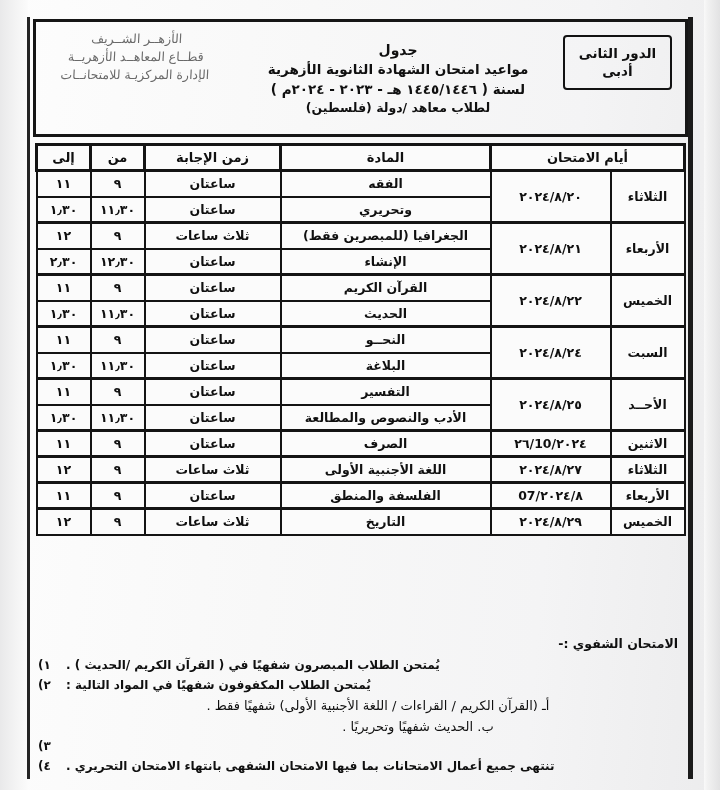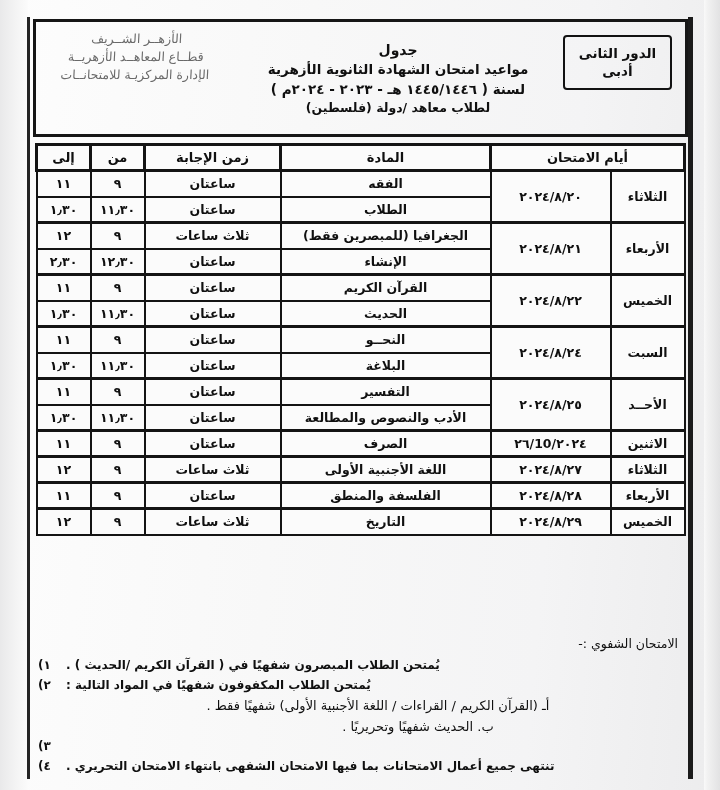--- a/index.html
+++ b/index.html
@@ -176,21 +176,21 @@
     position: absolute;
     right: 42px;
     top: 634px;
     width: 640px;
     text-align: right;
     direction: rtl;
     line-height: 1.62;
   }
   .notes-title {
     font-size: 12.5px;
-    font-weight: normal;
+    font-weight: bold;
     margin-bottom: 2px;
   }
   .note-row {
     display: flex;
     flex-direction: row;
     justify-content: flex-end;
     align-items: baseline;
     gap: 10px;
     font-size: 12px;
     font-weight: bold;
@@ -262,21 +262,21 @@
     <tbody id="sched-body">
         <tr class="group-start">
           <td class="day" rowspan="2">الثلاثاء</td>
           <td class="date" rowspan="2">٢٠٢٤/٨/٢٠</td>
           <td class="subject">الفقه</td>
           <td class="dur">ساعتان</td>
           <td class="from">٩</td>
           <td class="to">١١</td>
         </tr>
         <tr>
-          <td class="subject">الطلاب</td>
+          <td class="subject">وتحريري</td>
           <td class="dur">ساعتان</td>
           <td class="from">١١٫٣٠</td>
           <td class="to">١٫٣٠</td>
         </tr>
         <tr class="group-start">
           <td class="day" rowspan="2">الأربعاء</td>
           <td class="date" rowspan="2">٢٠٢٤/٨/٢١</td>
           <td class="subject">الجغرافيا (للمبصرين فقط)</td>
           <td class="dur">ثلاث ساعات</td>
           <td class="from">٩</td>
@@ -341,21 +341,21 @@
         <tr class="group-start">
           <td class="day" rowspan="1">الثلاثاء</td>
           <td class="date" rowspan="1">٢٠٢٤/٨/٢٧</td>
           <td class="subject">اللغة الأجنبية الأولى</td>
           <td class="dur">ثلاث ساعات</td>
           <td class="from">٩</td>
           <td class="to">١٢</td>
         </tr>
         <tr class="group-start">
           <td class="day" rowspan="1">الأربعاء</td>
-          <td class="date" rowspan="1">٢٠٢٤/٨/٢٨</td>
+          <td class="date" rowspan="1">٢٠٢٤/٨/07</td>
           <td class="subject">الفلسفة والمنطق</td>
           <td class="dur">ساعتان</td>
           <td class="from">٩</td>
           <td class="to">١١</td>
         </tr>
         <tr class="group-start">
           <td class="day" rowspan="1">الخميس</td>
           <td class="date" rowspan="1">٢٠٢٤/٨/٢٩</td>
           <td class="subject">التاريخ</td>
           <td class="dur">ثلاث ساعات</td>

